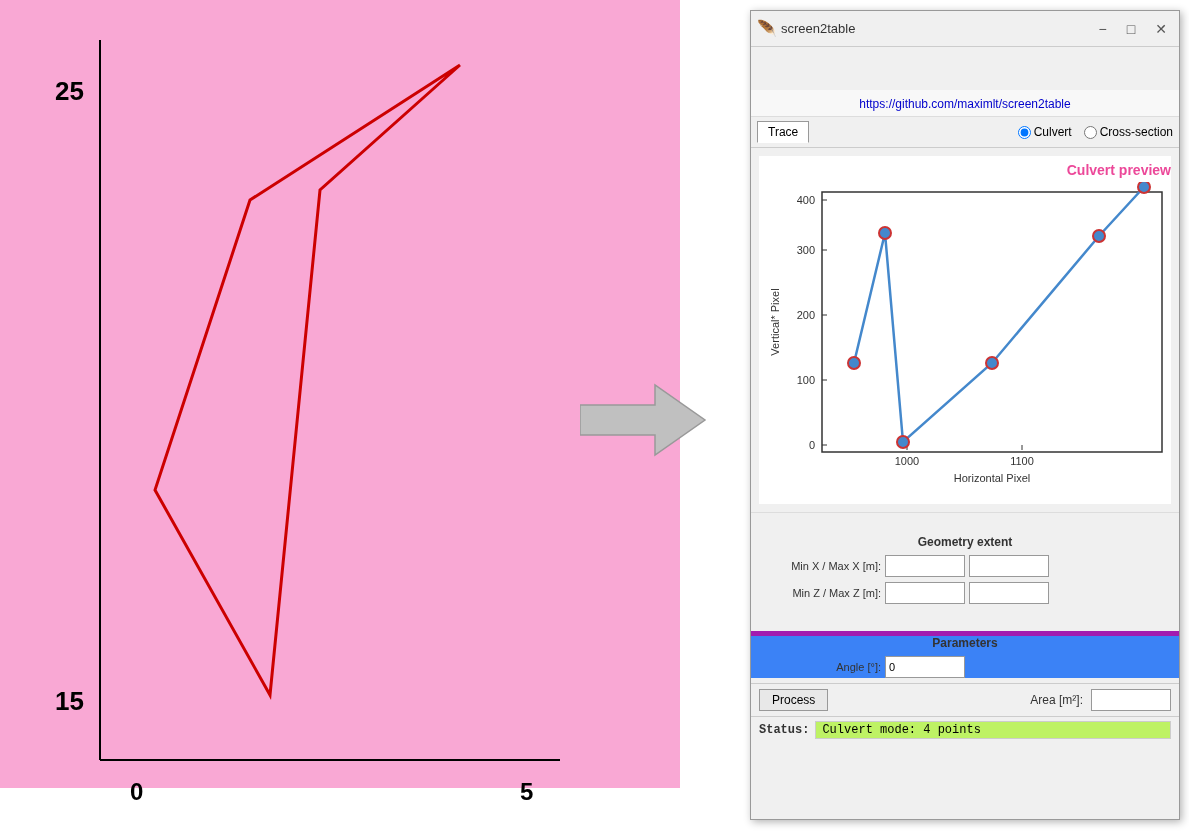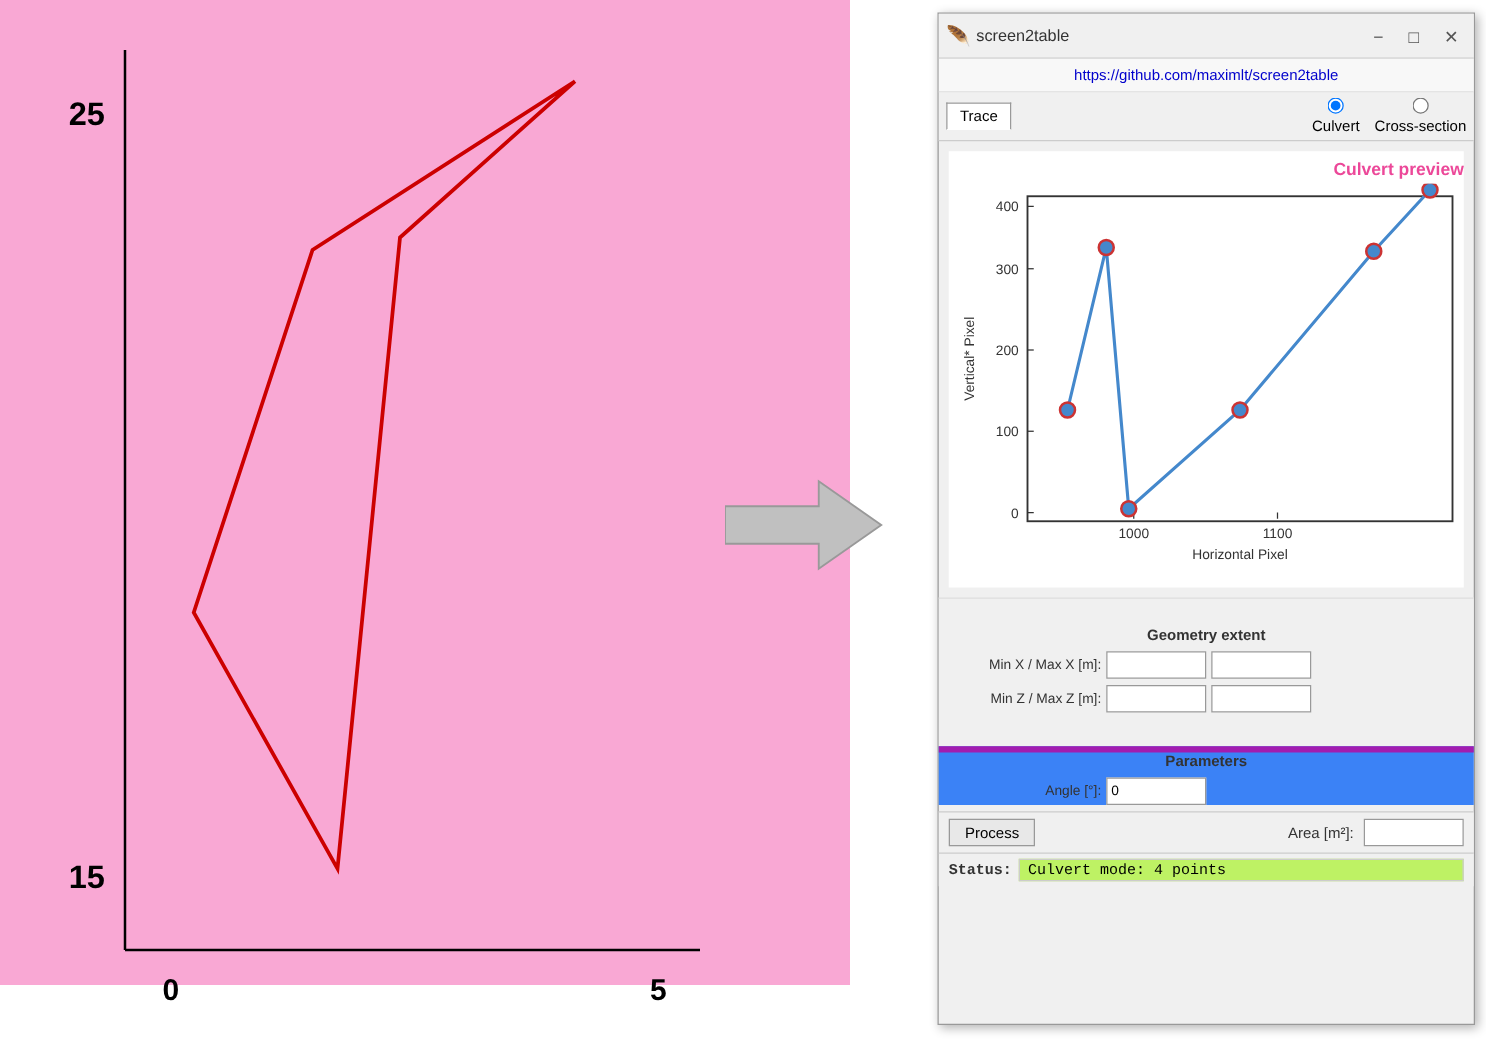--- a/index.html
+++ b/index.html
@@ -87,20 +87,21 @@
       border: none;
       padding: 0 4px;
     }
 
     
     #url-bar {
       text-align: center;
       padding: 4px;
       background: #f8f8f8;
       border-bottom: 1px solid #ddd;
+      margin-top: 43px;
     }
 
     #url-bar a {
       color: #0000cc;
       font-size: 12px;
       text-decoration: none;
     }
 
     
     #tabs-row {
@@ -131,21 +132,20 @@
       gap: 12px;
       margin-left: auto;
     }
 
     .radio-item {
       display: flex;
       align-items: center;
       gap: 3px;
       font-size: 12px;
       cursor: pointer;
-      flex-direction: column;
     }
 
     
     #chart-area {
       background: #ffffff;
       margin: 8px;
       border: none;
     }
 
     #chart-title {

